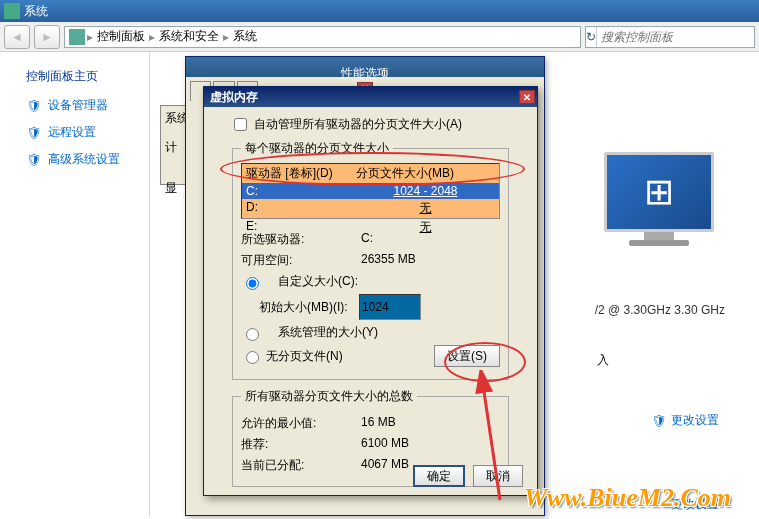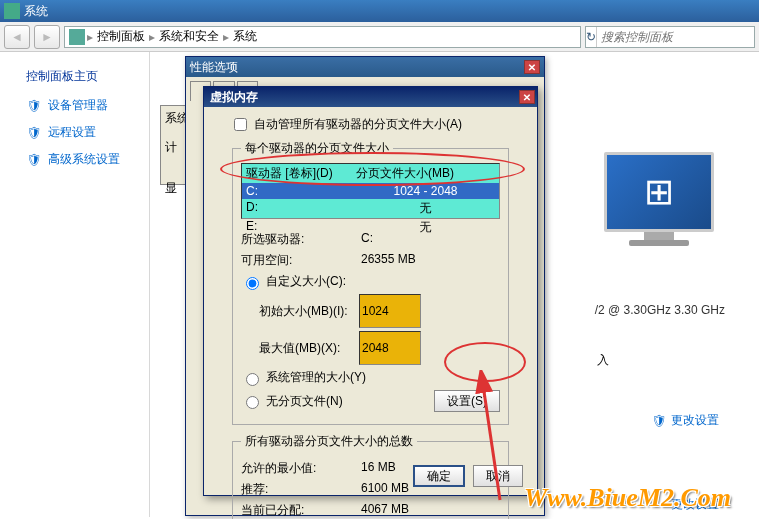--- a/index.html
+++ b/index.html
@@ -34,48 +34,48 @@
 .monitor-screen { width: 110px; height: 80px; background: linear-gradient(135deg,#2a6fc7,#1a4b8a); border: 3px solid #ccc; border-radius: 2px; margin: 0 auto; display: flex; align-items: center; justify-content: center; }
 .monitor-stand { width: 30px; height: 8px; background: #aaa; margin: 0 auto; }
 .monitor-base { width: 60px; height: 6px; background: #999; margin: 0 auto; border-radius: 2px; }
 .win-flag { color: #fff; font-size: 36px; }
 .change-settings { position: absolute; right: 40px; top: 360px; color: #0066cc; display: flex; align-items: center; gap: 4px; }
 .shield { width: 16px; height: 16px; display: inline-flex; align-items: center; justify-content: center; }
 .legal-link { position: absolute; right: 40px; bottom: 4px; color: #0066cc; }
 
 
 .perf-dialog { position: absolute; left: 185px; top: 56px; width: 360px; height: 460px; background: #ece9d8; border: 1px solid #0a246a; box-shadow: 2px 2px 6px rgba(0,0,0,0.3); }
-.pd-titlebar { height: 20px; background: linear-gradient(#3a6ea5,#2a5a8a); color: #fff; display: flex; align-items: center; padding: 8px 4px; justify-content: space-between; }
+.pd-titlebar { height: 20px; background: linear-gradient(#3a6ea5,#2a5a8a); color: #fff; display: flex; align-items: center; padding: 8px 4px; justify-content: space-between; flex-direction: column; }
 .pd-close { width: 16px; height: 14px; background: #c44; color: #fff; display: flex; align-items: center; justify-content: center; border: 1px solid #833; font-size: 10px; font-weight: bold; }
 .pd-body { padding: 4px; }
 .pd-tabs { display: flex; height: 20px; }
 .pd-tab { padding: 2px 8px; border: 1px solid #888; border-bottom: none; background: #ece9d8; margin-right: 2px; }
 
 
 .vm-dialog { position: absolute; left: 203px; top: 86px; width: 335px; height: 410px; background: #ece9d8; border: 1px solid #0a246a; box-shadow: 3px 3px 8px rgba(0,0,0,0.4); }
 .vm-titlebar { height: 20px; background: linear-gradient(#0a246a,#2a5088); color: #fff; display: flex; align-items: center; padding: 0 2px 0 6px; justify-content: space-between; font-weight: bold; }
 .vm-body { padding: 8px 26px; }
 .checkbox-row { display: flex; align-items: center; gap: 4px; margin-bottom: 6px; }
 .checkbox-row input[type=checkbox] { width: 13px; height: 13px; }
 .fieldset { border: 1px solid #aaa; padding: 6px 8px 8px; margin-bottom: 8px; }
 .fieldset legend { padding: 0 4px; background: #ece9d8; }
-.drive-list { background: #5eead4; border: 1px inset #888; height: 56px; font-family: monospace; font-size: 11px; padding: 0; }
+.drive-list { background: #fdba74; border: 1px inset #888; height: 56px; font-family: monospace; font-size: 11px; padding: 0; }
 .drive-header { display: flex; padding: 1px 4px; }
 .drive-header .c1 { width: 110px; }
 .drive-row { display: flex; padding: 1px 4px; }
 .drive-row.selected { background: #316ac5; color: #fff; }
 .drive-row .c1 { width: 110px; text-align: left; }
-.drive-row .c2 { flex: 1; text-align: center; }
+.drive-row .c2 { flex: 1; text-align: center; text-decoration: underline; }
 .info-row { display: flex; margin: 4px 0; }
 .info-row .lbl { width: 120px; }
-.radio-row { display: flex; align-items: center; gap: 4px; margin: 4px 0; }
+.radio-row { display: flex; align-items: center; gap: 16px; margin: 4px 0; }
 .radio-row input[type=radio] { width: 13px; height: 13px; }
 .input-row { display: flex; align-items: center; margin: 3px 0 3px 18px; }
 .input-row .lbl { width: 100px; }
-.input-row input[type=text] { width: 62px; height: 34px; border: 1px inset #888; padding: 0 2px; background: #eab308; }
+.input-row input[type=text] { width: 62px; height: 26px; border: 1px inset #888; padding: 0 2px; background: #0369a1; }
 .btn { height: 22px; padding: 0 12px; border: 1px solid #888; background: linear-gradient(#fff,#e0e0e0); cursor: pointer; }
 .totals { margin-top: 6px; }
 .dialog-buttons { position: absolute; bottom: 8px; right: 14px; display: flex; gap: 8px; }
 .btn.default { border: 2px solid #2a5088; }
 
 
 .red-arrow { position: absolute; pointer-events: none; }
 .red-circle { position: absolute; border: 2px solid #d33; border-radius: 50%; pointer-events: none; }
 
 
@@ -210,24 +210,20 @@
       </div>
 
       <div class="radio-row">
         <input type="radio" name="psize" checked="" style="">
         <span>自定义大小(C):</span>
       </div>
       <div class="input-row">
         <span class="lbl">初始大小(MB)(I):</span>
         <input type="text" value="1024" style="">
       </div>
-      <div class="input-row">
-        <span class="lbl">最大值(MB)(X):</span>
-        <input type="text" value="2048" style="">
-      </div>
 
       <div class="radio-row">
         <input type="radio" name="psize" style="">
         <span>系统管理的大小(Y)</span>
       </div>
       <div class="radio-row" style="justify-content:space-between;">
         <span style="display:flex;align-items:center;gap:4px;">
           <input type="radio" name="psize" style="">
           <span>无分页文件(N)</span>
         </span>

